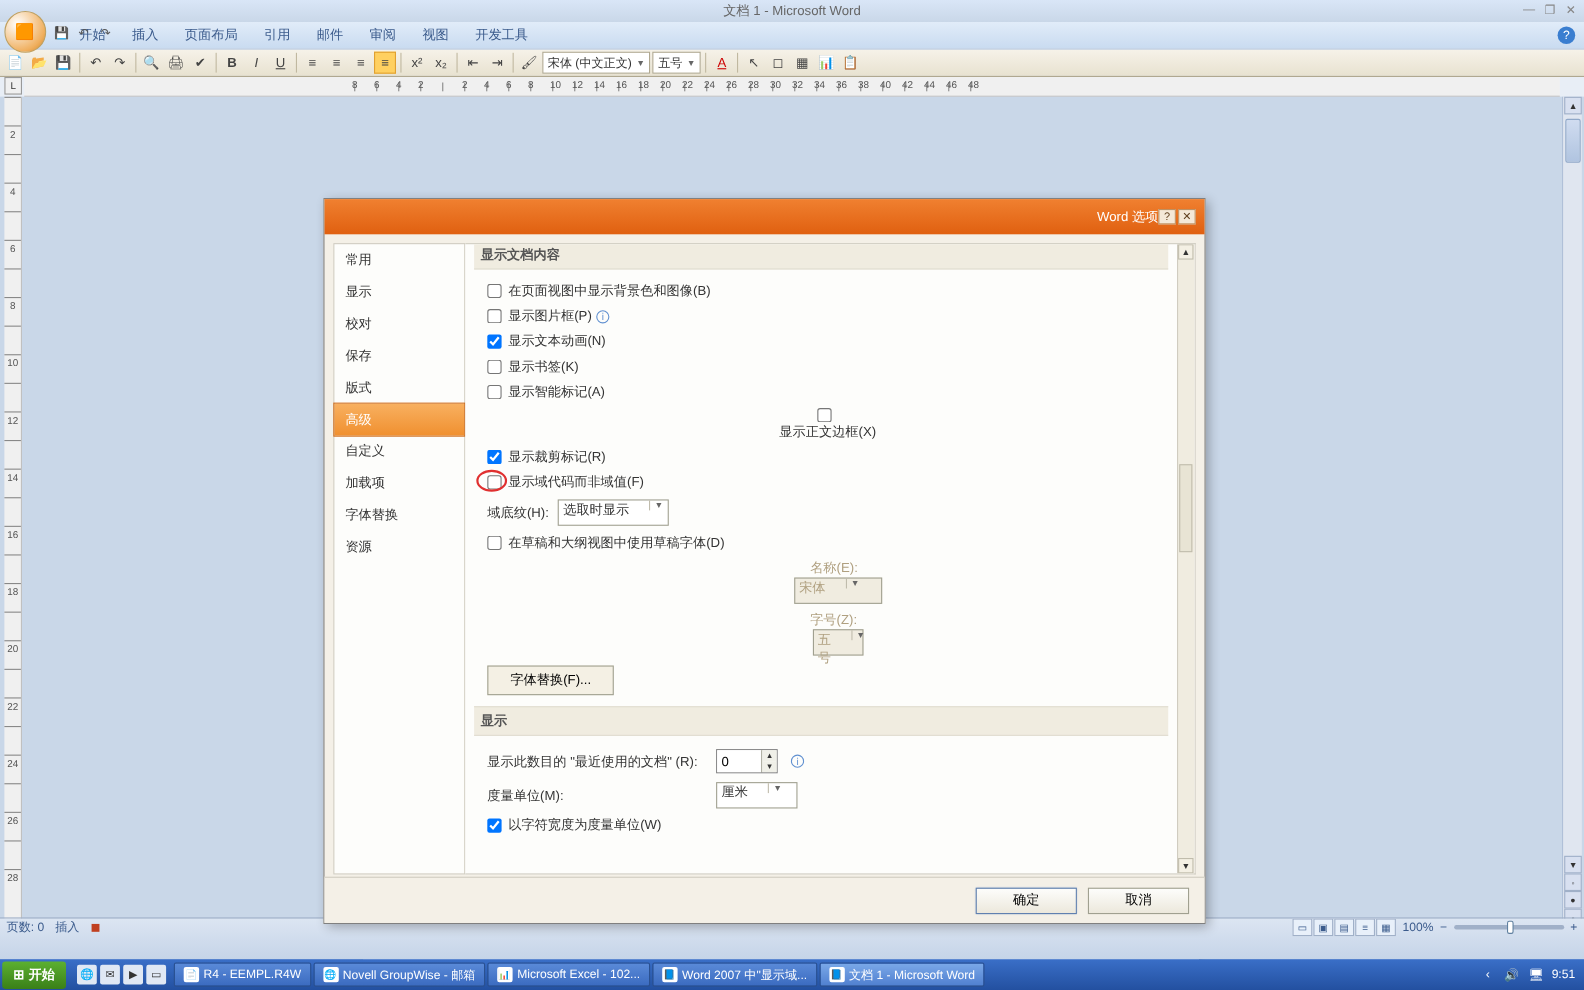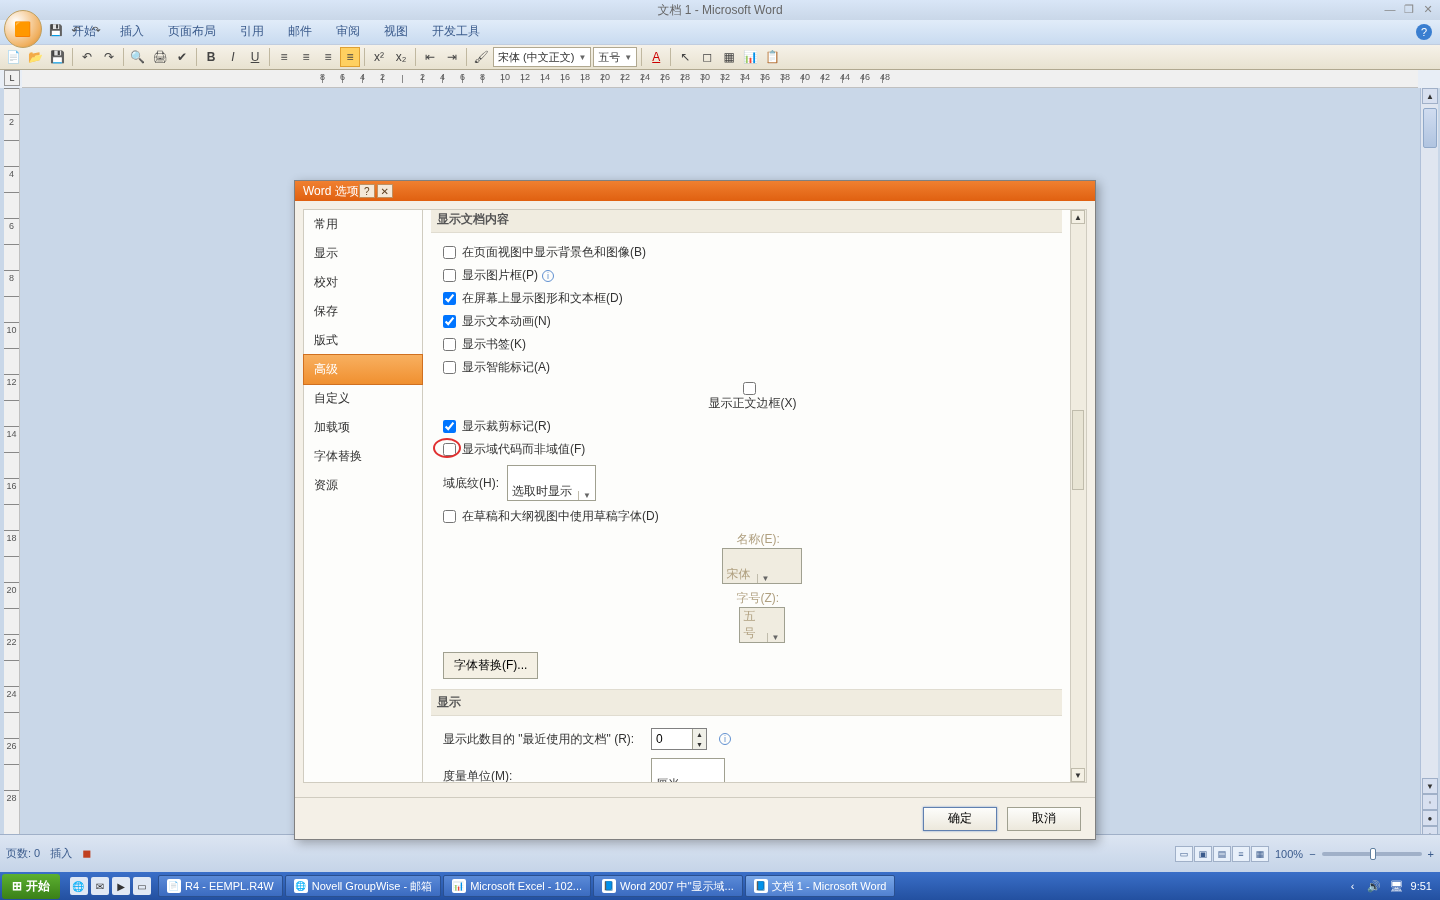--- a/index.html
+++ b/index.html
@@ -38,58 +38,58 @@
 .doc-wrap { position: absolute; top: 88px; left: 0; right: 0; bottom: 58px; background: #c9d7e8; }
 .ruler-v { position: absolute; left: 4px; top: 0; bottom: 0; width: 16px; background: #f0f0f0; border-right: 1px solid #c0c0c0; }
 .ruler-v .vtick { font-size: 9px; color: #555; text-align: center; padding-top: 2px; border-top: 1px solid #888; }
 .page { position: absolute; left: 330px; top: 680px; width: 760px; height: 400px; background: #fff; box-shadow: 2px 2px 6px rgba(0,0,0,0.3); }
 .scroll-v { position: absolute; right: 2px; top: 0; bottom: 0; width: 18px; background: #e0e6f0; border-left: 1px solid #b0c0d8; }
 .scroll-v .thumb { position: absolute; top: 20px; width: 14px; left: 2px; height: 40px; background: linear-gradient(#d0dcf0,#b0c4e0); border: 1px solid #90a8c8; border-radius: 2px; }
 .scroll-v .arr-btn { width: 16px; height: 16px; position: absolute; left: 1px; background: #d8e0f0; border: 1px solid #a0b0c8; font-size: 8px; display: flex; align-items: center; justify-content: center; }
 
 
 .dialog { position: absolute; left: 294px; top: 92px; width: 802px; height: 660px; background: #f4f0e7; border: 1px solid #808080; box-shadow: 3px 3px 10px rgba(0,0,0,0.3); z-index: 100; }
-.dlg-title { height: 20px; background: linear-gradient(#f08030,#e06010); color: #fff; font-size: 12px; padding: 2px 8px; display: flex; align-items: center; justify-content: flex-start; }
+.dlg-title { height: 32px; background: linear-gradient(#f08030,#e06010); color: #fff; font-size: 12px; padding: 2px 8px; display: flex; align-items: center; justify-content: flex-end; }
 .dlg-title-btns { display: flex; gap: 2px; }
 .dlg-title-btns span { width: 16px; height: 14px; background: #f4e8d8; border: 1px solid #c09060; display: inline-flex; align-items: center; justify-content: center; font-size: 10px; color: #604020; }
 .dlg-body { display: flex; height: 590px; padding: 8px; gap: 0; }
 .dlg-nav { width: 120px; background: #fdfdfb; border: 1px solid #d0ccc0; }
 .dlg-nav-item { padding: 6px 10px; font-size: 12px; color: #333; cursor: default; }
 .dlg-nav-item.active { background: linear-gradient(#f8b060,#f09030); color: #fff; border: 1px solid #d07020; margin: -1px; }
 .dlg-content { flex: 1; background: #fdfdfb; border: 1px solid #d0ccc0; border-left: none; padding: 0; position: relative; overflow: hidden; }
 .dlg-scroll { position: absolute; right: 0; top: 0; bottom: 0; width: 16px; background: #f0ece0; border-left: 1px solid #d0ccc0; }
 .dlg-scroll .arr-btn { width: 14px; height: 14px; background: #f4f0e4; border: 1px solid #c0bcac; position: absolute; left: 0; font-size: 8px; display: flex; align-items: center; justify-content: center; }
 .dlg-scroll .thumb { position: absolute; top: 200px; width: 12px; left: 1px; height: 80px; background: #e8e4d4; border: 1px solid #c0bcac; }
 .dlg-inner { padding: 8px 24px 8px 8px; }
 .section-head { background: #f0ece0; padding: 4px 6px; font-size: 12px; font-weight: bold; color: #555; margin: 10px 0 8px 0; border-top: 1px solid #e0dcd0; border-bottom: 1px solid #e0dcd0; overflow: hidden; }
 .opt-row { display: flex; align-items: center; padding: 3px 0 3px 12px; font-size: 12px; }
 .opt-row input[type=checkbox] { margin-right: 6px; }
 .opt-row.indent1 { padding-left: 30px; flex-direction: column; }
 .opt-row label { color: #333; }
 .opt-row .label-dim { color: #b0a080; }
 .field-row { display: flex; align-items: center; padding: 4px 0 4px 12px; gap: 8px; font-size: 12px; }
 .field-row .lbl { min-width: 200px; }
-.combo { border: 1px solid #a0a090; background: #fff; height: 36px; display: inline-flex; align-items: flex-end; padding: 0 4px; gap: 6px; }
+.combo { border: 1px solid #a0a090; background: #fff; height: 24px; display: inline-flex; align-items: flex-start; padding: 0 4px; gap: 18px; }
 .combo.dim { background: #f0ece0; color: #b0a080; }
 .combo .carr { font-size: 8px; color: #666; border-left: 1px solid #c0bcac; padding-left: 4px; }
 .spinbox { border: 1px solid #808080; background: #fff; height: 22px; display: inline-flex; align-items: stretch; }
 .spinbox input { border: none; width: 40px; padding: 0 4px; font-size: 12px; }
 .spinbox .spins { display: flex; flex-direction: column; width: 14px; border-left: 1px solid #a0a090; }
 .spinbox .spins span { flex: 1; font-size: 7px; display: flex; align-items: center; justify-content: center; background: #f0f0e8; }
 .txtbox { border: 1px solid #a0a090; background: #fff; height: 22px; padding: 2px 4px; font-size: 12px; }
-.btn-inline { border: 1px solid #a0a090; background: #f4f0e4; padding: 4px 10px; font-size: 12px; margin: 6px 0 0 12px; cursor: default; }
+.btn-inline { border: 1px solid #a0a090; background: #f4f0e4; padding: 4px 20px; font-size: 12px; margin: 6px 0 0 12px; cursor: default; }
 .info-icon { display: inline-block; width: 12px; height: 12px; border-radius: 50%; border: 1px solid #6090d0; color: #6090d0; font-size: 9px; text-align: center; line-height: 11px; margin-left: 4px; }
 .red-circle { position: absolute; border: 2px solid #e03030; border-radius: 50%; width: 28px; height: 20px; pointer-events: none; }
 
 .dlg-footer { position: absolute; bottom: 0; left: 0; right: 0; height: 42px; border-top: 1px solid #d0ccc0; display: flex; justify-content: flex-end; align-items: center; padding: 0 14px; gap: 10px; background: #f4f0e7; }
-.dlg-btn { width: 74px; height: 24px; border: 1px solid #a0a090; background: linear-gradient(#fdfdfb,#ece8dc); font-size: 12px; cursor: default; }
+.dlg-btn { width: 92px; height: 24px; border: 1px solid #a0a090; background: linear-gradient(#fdfdfb,#ece8dc); font-size: 12px; cursor: default; }
 .dlg-btn.primary { border: 1px solid #6080b0; box-shadow: 0 0 2px #80a0d0; }
 
 
-.statusbar { position: absolute; bottom: 28px; left: 0; right: 0; height: 38px; background: linear-gradient(#dce5f2,#c5d4e8); border-top: 1px solid #a0b0c8; display: flex; align-items: center; padding: 0 6px; font-size: 11px; color: #3b5b8c; justify-content: space-between; }
+.statusbar { position: absolute; bottom: 28px; left: 0; right: 0; height: 38px; background: linear-gradient(#dce5f2,#c5d4e8); border-top: 1px solid #a0b0c8; display: flex; align-items: flex-start; padding: 0 6px; font-size: 11px; color: #3b5b8c; justify-content: space-between; }
 .statusbar .left { display: flex; gap: 10px; align-items: center; }
 .statusbar .right { display: flex; gap: 6px; align-items: center; }
 .view-btns { display: flex; gap: 1px; }
 .view-btns span { width: 18px; height: 16px; border: 1px solid #a0b0c8; background: #e8f0fa; display: inline-flex; align-items: center; justify-content: center; font-size: 9px; }
 .zoom-slider { width: 100px; height: 4px; background: #a0b0c8; position: relative; border-radius: 2px; }
 .zoom-slider .handle { position: absolute; left: 48px; top: -4px; width: 6px; height: 12px; background: #fff; border: 1px solid #6080a0; border-radius: 2px; }
 
 
 .taskbar { position: absolute; bottom: 0; left: 0; right: 0; height: 28px; background: linear-gradient(#3a6fc8,#2350a0); display: flex; align-items: center; padding: 0 2px; }
 .start-btn { background: linear-gradient(#5cb030,#3a8018); color: #fff; padding: 4px 10px; border-radius: 3px; font-size: 12px; font-weight: bold; display: flex; align-items: center; gap: 4px; margin-right: 4px; }
@@ -357,24 +357,20 @@
                 <input type="checkbox" style="">
                 <label>在页面视图中显示背景色和图像(B)</label>
               </div>
               <div class="opt-row" style="position: relative;">
                 <input type="checkbox" style="">
                 <label>显示图片框(P)</label>
                 <span class="info-icon">i</span>
               </div>
               <div class="opt-row" style="position: relative;">
                 <input type="checkbox" checked="" style="">
-                <label>在屏幕上显示图形和文本框(D)</label>
-              </div>
-              <div class="opt-row" style="position: relative;">
-                <input type="checkbox" checked="" style="">
                 <label>显示文本动画(N)</label>
               </div>
               <div class="opt-row" style="position: relative;">
                 <input type="checkbox" style="">
                 <label>显示书签(K)</label>
               </div>
               <div class="opt-row" style="position: relative;">
                 <input type="checkbox" style="">
                 <label>显示智能标记(A)</label>
               </div>

